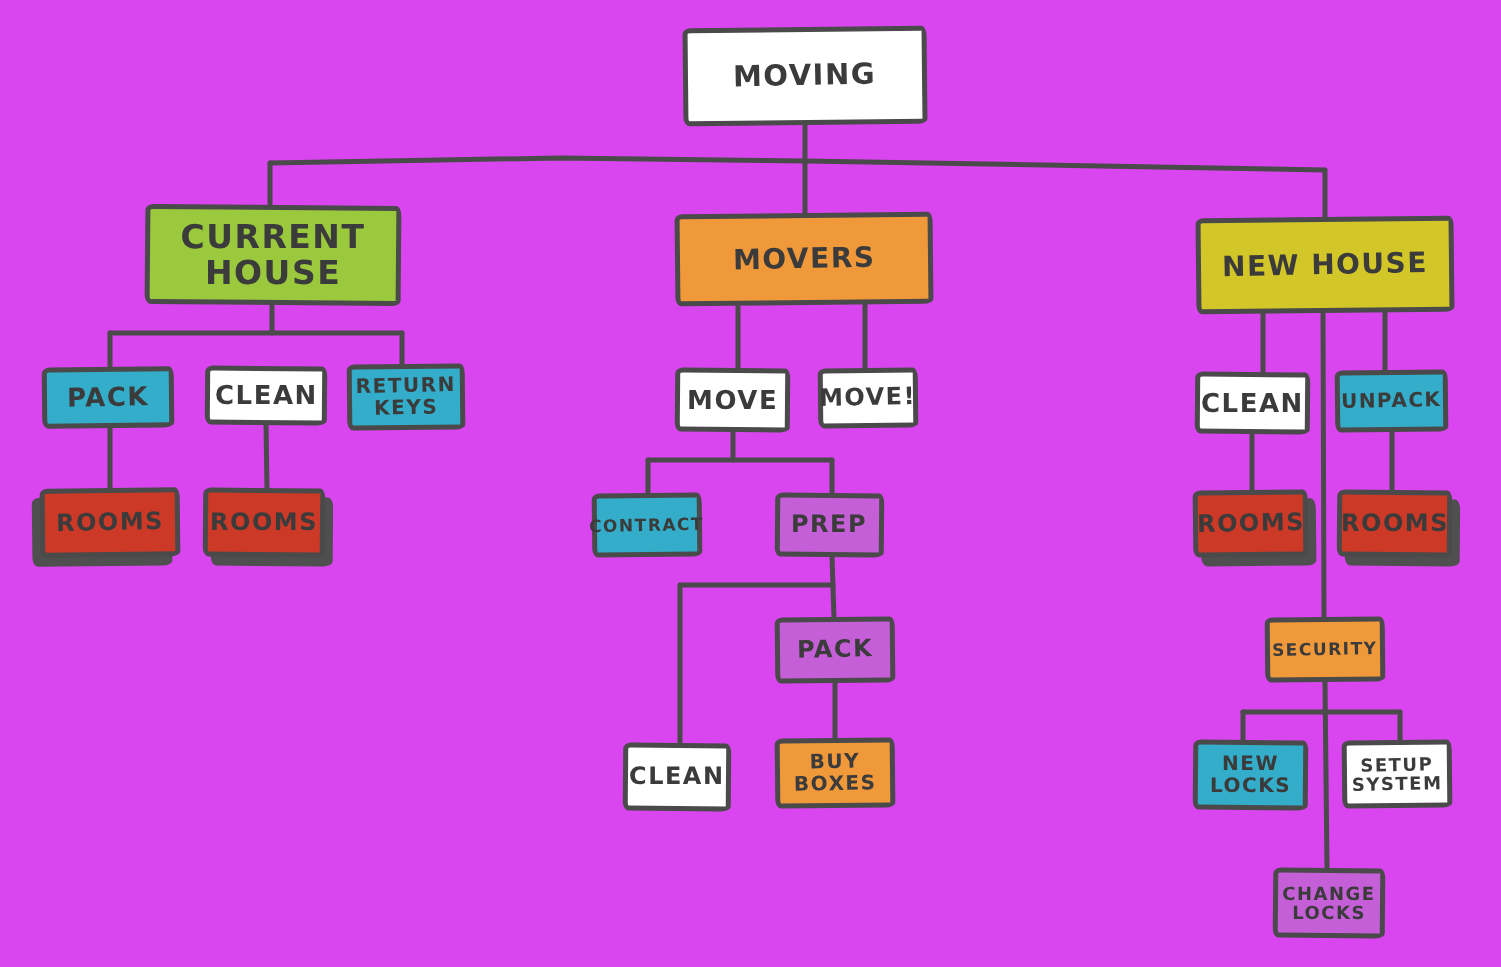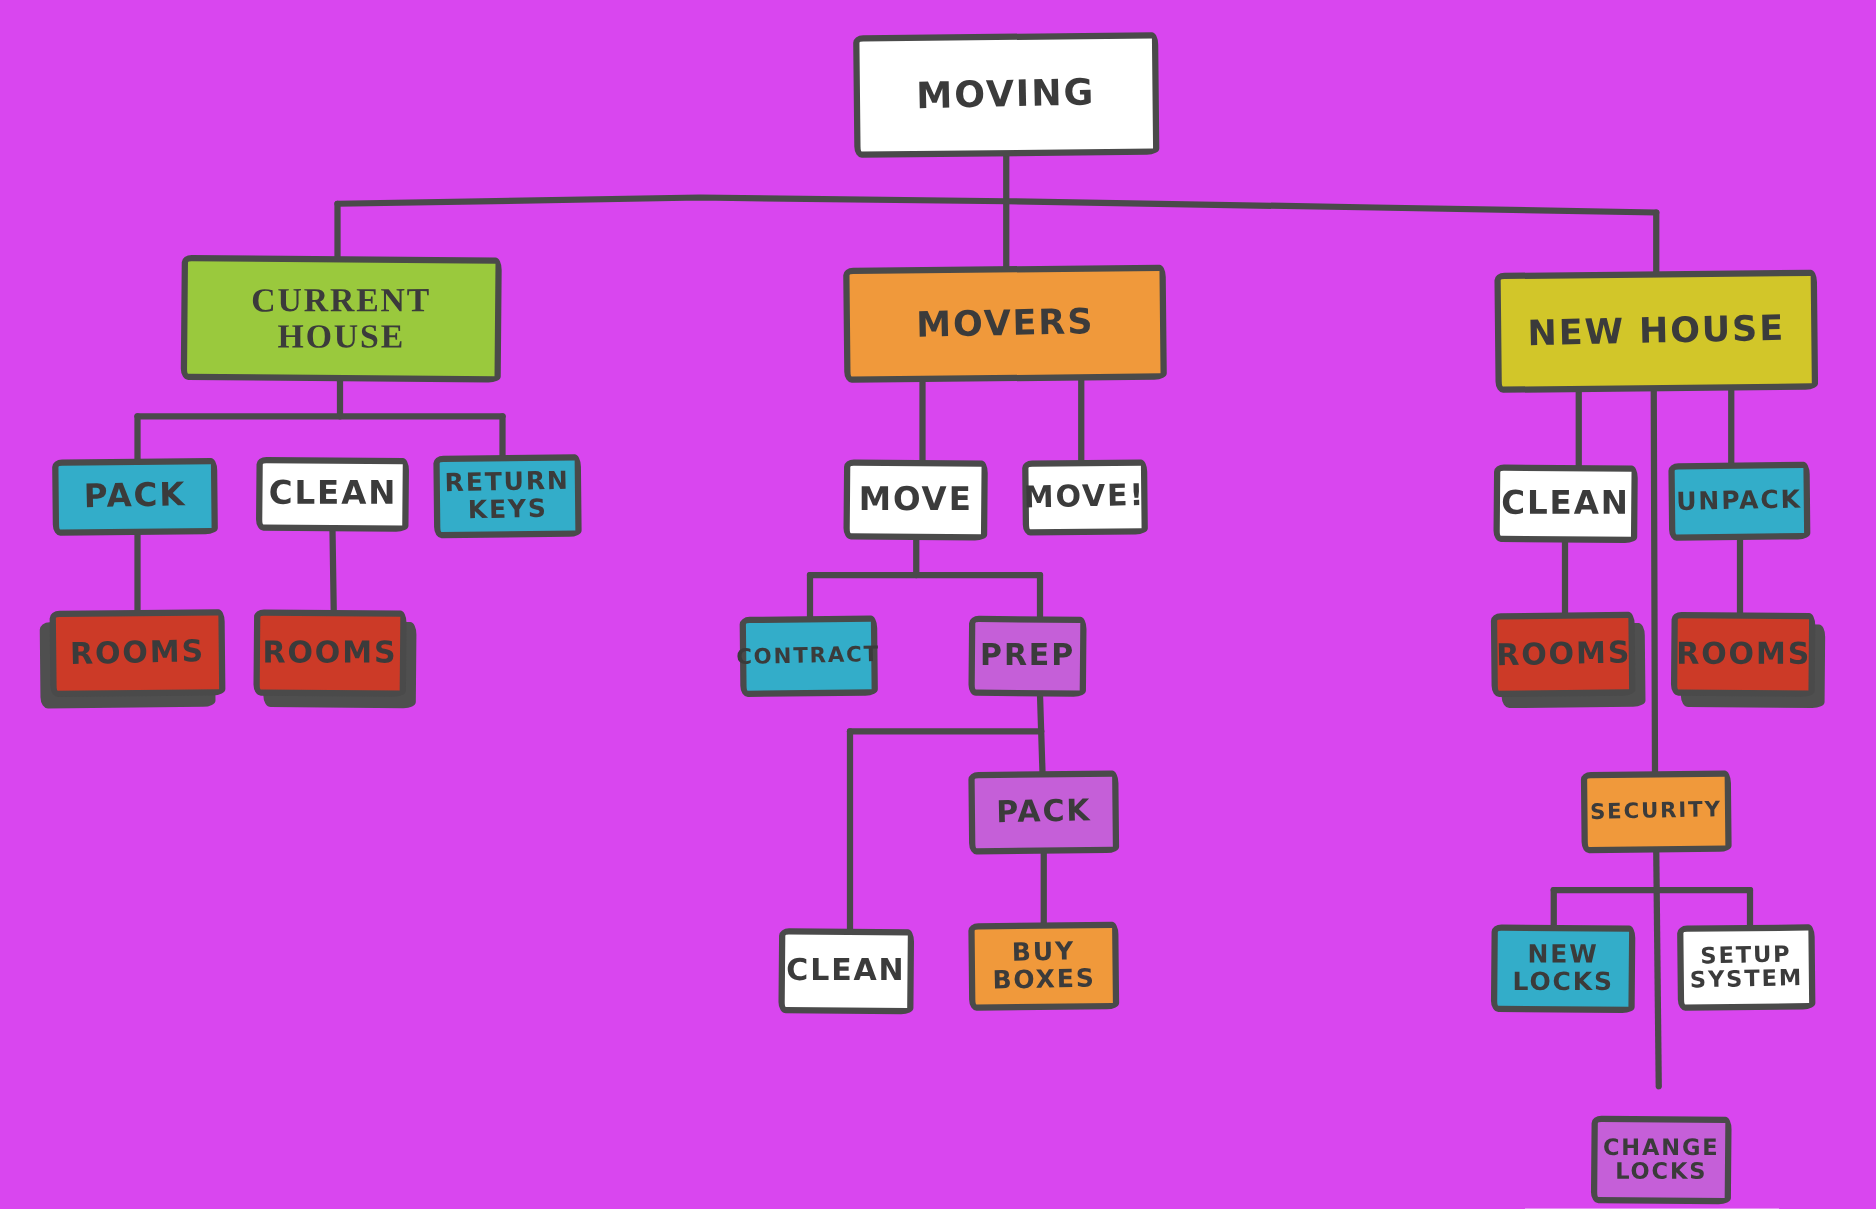--- a/index.html
+++ b/index.html
@@ -28,21 +28,21 @@
     transform:rotate(-0.6deg);
     padding:0 3px;
   }
   .tl{transform:rotate(-0.6deg);}
   .tr{transform:rotate(0.5deg);}
   .shadow-l{box-shadow:-8px 9px 0 #4f4f4f;}
   .shadow-r{box-shadow:8px 9px 0 #4f4f4f;}
   .fs29{font-size:29px;letter-spacing:7px;}
   .fs28a{font-size:28px;letter-spacing:5px;}
   .fs28b{font-size:28px;letter-spacing:3px;}
-  .fs27{font-size:27px;letter-spacing:0.5px;font-family:Liberation Serif, serif;}
+  .fs27{font-size:33px;letter-spacing:0.5px;}
   .fs26{font-size:26px;}
   .fs24{font-size:24px;}
   .fs20{font-size:20px;}
   .fs18{font-size:18px;letter-spacing:1px;}
   .fs17{font-size:17px;letter-spacing:0.5px;}
 </style>
 </head>
 <body>
 
 <div class="canvas">
@@ -111,21 +111,21 @@
   </div>
   <div class="node tr" style="left: 675px; top: 368px; width: 115px; height: 64px; background: rgb(255, 255, 255);">
     <span class="lbl fs26">MOVE</span>
   </div>
   <div class="node tl" style="left: 818px; top: 368px; width: 100px; height: 60px; background: rgb(255, 255, 255);">
     <span class="lbl fs24">MOVE!</span>
   </div>
   <div class="node tl" style="left: 592px; top: 493px; width: 110px; height: 64px; background: rgb(51, 173, 201);">
     <span class="lbl fs17">CONTRACT</span>
   </div>
-  <div class="node tr" style="left: 775px; top: 493px; width: 94px; height: 64px; background: rgb(197, 95, 216);">
+  <div class="node tr" style="left: 775px; top: 493px; width: 109px; height: 64px; background: rgb(197, 95, 216);">
     <span class="lbl fs24">PREP</span>
   </div>
   <div class="node tl" style="left: 775px; top: 617px; width: 120px; height: 66px; background: rgb(197, 95, 216);">
     <span class="lbl fs24">PACK</span>
   </div>
   <div class="node tr" style="left: 623px; top: 743px; width: 108px; height: 68px; background: rgb(255, 255, 255);">
     <span class="lbl fs24">CLEAN</span>
   </div>
   <div class="node tl" style="left: 775px; top: 738px; width: 120px; height: 70px; background: rgb(240, 153, 59);">
     <span class="lbl fs20">BUY BOXES</span>
@@ -148,17 +148,17 @@
   </div>
   <div class="node tl" style="left: 1265px; top: 617px; width: 120px; height: 65px; background: rgb(240, 153, 59);">
     <span class="lbl fs17">SECURITY</span>
   </div>
   <div class="node tr" style="left: 1193px; top: 740px; width: 115px; height: 70px; background: rgb(51, 173, 201);">
     <span class="lbl fs20">NEW LOCKS</span>
   </div>
   <div class="node tl" style="left: 1342px; top: 740px; width: 110px; height: 68px; background: rgb(255, 255, 255);">
     <span class="lbl fs18">SETUP SYSTEM</span>
   </div>
-  <div class="node tr" style="left: 1273px; top: 893px; width: 112px; height: 70px; background: rgb(197, 95, 216);">
+  <div class="node tr" style="left: 1273px; top: 868px; width: 112px; height: 70px; background: rgb(197, 95, 216);">
     <span class="lbl fs18">CHANGE LOCKS</span>
   </div>
 
 </div>
 
 </body></html>

